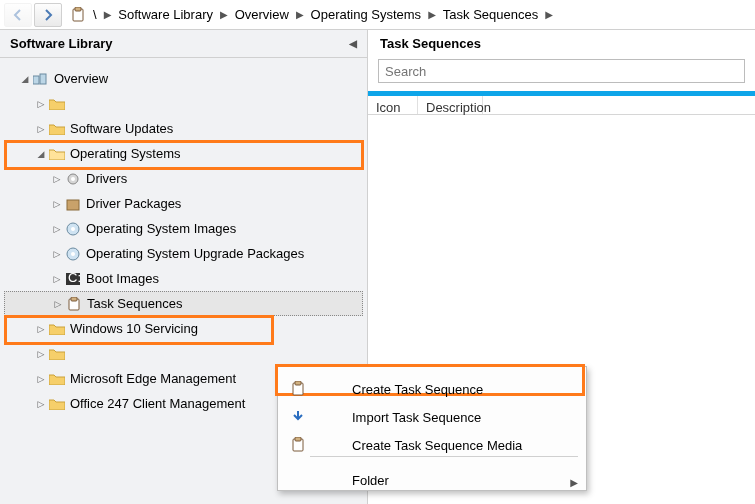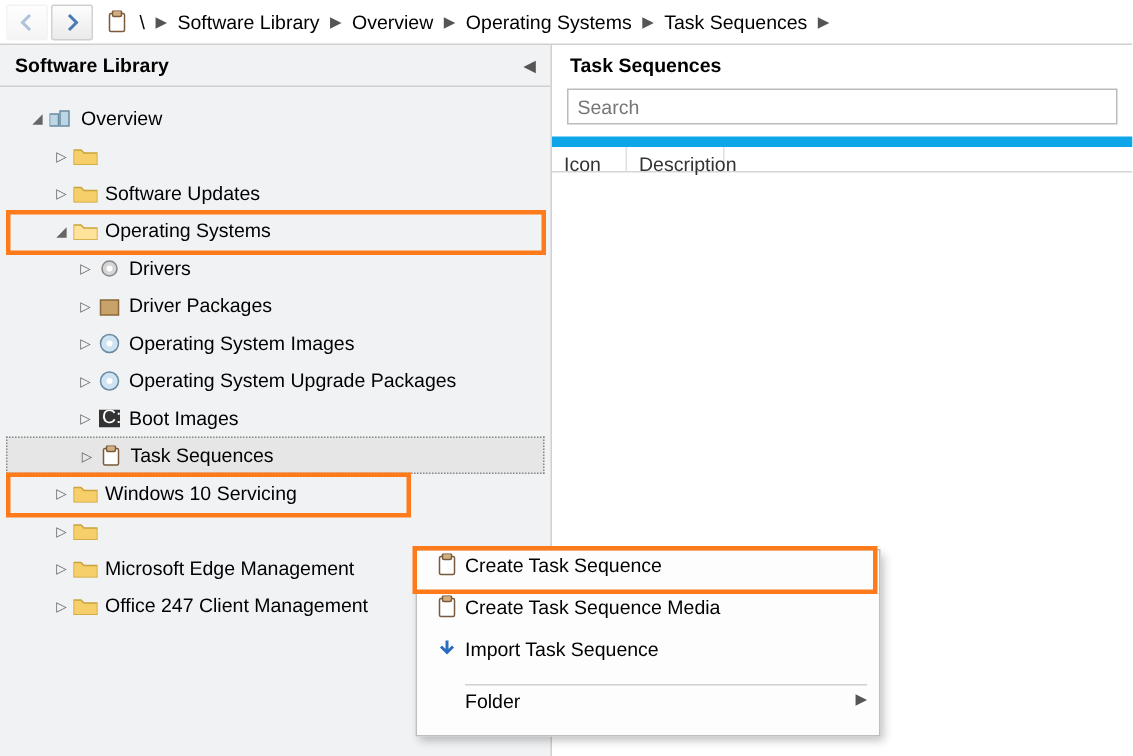--- a/index.html
+++ b/index.html
@@ -32,29 +32,29 @@
   
   .hl { position: absolute; border: 3px solid #ff7a1a; pointer-events: none; }
   .hl1 { left: 4px; top: 82px; width: 360px; height: 30px; }
   .hl2 { left: 4px; top: 257px; width: 270px; height: 30px; }
 
   
   .right { flex: 1; display: flex; flex-direction: column; background: #fff; }
   .right-title { padding: 6px 12px 4px 12px; font-weight: 600; }
   .search-wrap { padding: 4px 10px 8px 10px; }
   .search { width: 100%; height: 24px; border: 1px solid #bcbcbc; padding: 0 6px; color: #777; }
-  .cols { display: flex; border-top: 7px solid #0ea5e9; border-bottom: 1px solid #d6d6d6; height: 24px; align-items: stretch; }
+  .cols { display: flex; border-top: 5px solid #0ea5e9; border-bottom: 1px solid #d6d6d6; height: 24px; align-items: stretch; }
   .col { border-right: 1px solid #e0e0e0; padding: 4px 8px; color: #333; }
   .col.icon-col { width: 50px; }
   .col.name-col { flex: 1; }
   .col.desc-col { width: 65px; }
 
   
   .ctxmenu { position: absolute; left: 277px; top: 366px; width: 310px; background: #fdfdfd; border: 1px solid #bfbfbf; box-shadow: 2px 3px 6px rgba(0,0,0,.25); padding: 2px; }
-  .ctx-item { height: 28px; display: flex; align-items: flex-start; padding: 0 6px; cursor: pointer; position: relative; }
+  .ctx-item { height: 28px; display: flex; align-items: flex-end; padding: 0 6px; cursor: pointer; position: relative; gap: 42px; }
   .ctx-ico { width: 24px; display: inline-flex; justify-content: center; }
   .ctx-sep { height: 1px; background: #d0d0d0; margin: 3px 6px 3px 30px; }
   .ctx-sub { margin-left: auto; font-size: 10px; color: #555; }
   .hl3 { position: absolute; border: 3px solid #ff7a1a; left: -3px; top: -3px; width: 310px; height: 32px; pointer-events: none; }
 
   
   svg { display: block; }
 </style>
 </head>
 <body>
@@ -256,33 +256,33 @@
         <svg width="14" height="16">
           <rect x="2" y="2" width="10" height="12" rx="1" fill="#fff" stroke="#7a5a3a"></rect>
           <rect x="4" y="0" width="6" height="4" rx="1" fill="#d0b080" stroke="#7a5a3a"></rect>
         </svg>
       </span>
     <span>Create Task Sequence</span>
   </div>
   <div class="ctx-item">
     <span class="ctx-ico">
         <svg width="14" height="16">
+          <path d="M7 2 v8 M3 6 l4 4 l4 -4" stroke="#2a6dc0" stroke-width="2" fill="none"></path>
+        </svg>
+      </span>
+    <span>Import Task Sequence</span>
+  </div>
+  <div class="ctx-item">
+    <span class="ctx-ico">
+        <svg width="14" height="16">
           <rect x="2" y="2" width="10" height="12" rx="1" fill="#fff" stroke="#7a5a3a"></rect>
           <rect x="4" y="0" width="6" height="4" rx="1" fill="#d0b080" stroke="#7a5a3a"></rect>
         </svg>
       </span>
     <span>Create Task Sequence Media</span>
-  </div>
-  <div class="ctx-item">
-    <span class="ctx-ico">
-        <svg width="14" height="16">
-          <path d="M7 2 v8 M3 6 l4 4 l4 -4" stroke="#2a6dc0" stroke-width="2" fill="none"></path>
-        </svg>
-      </span>
-    <span>Import Task Sequence</span>
   </div>
   <div class="ctx-sep"></div>
   <div class="ctx-item">
     <span class="ctx-ico"></span>
     <span>Folder</span>
     <span class="ctx-sub">▶</span>
   </div>
 </div>
 
 </body></html>

